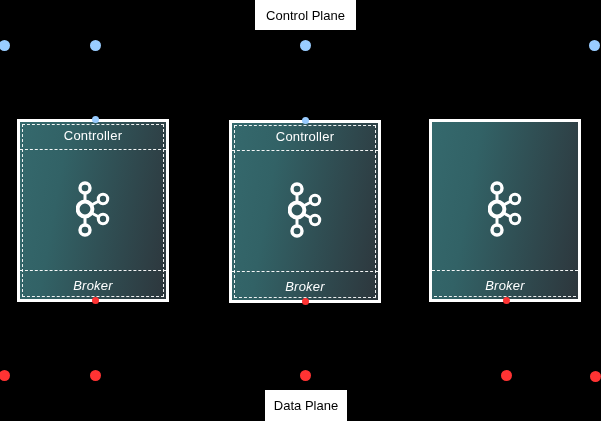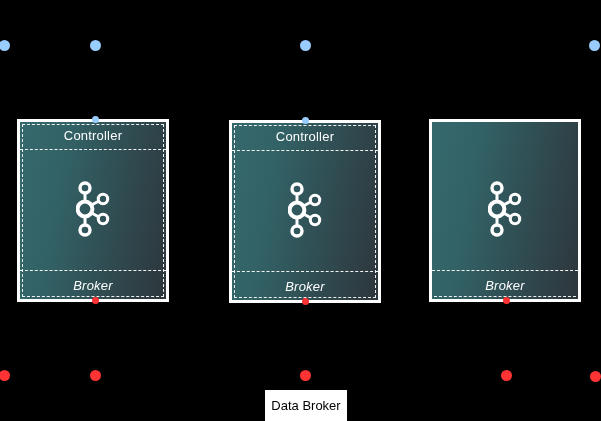--- a/index.html
+++ b/index.html
@@ -42,21 +42,22 @@
   .dot-lg{width:11px;height:11px;}
   .dot-sm{width:7px;height:7px;}
   .dot-blue{background:#99ccff;}
   .dot-red{background:#ff3333;}
 </style>
 </head>
 <body>
 
 <div id="canvas">
 
-  <div id="data-plane-label" class="plane-label">Data Broker</div>
+  <div id="control-plane-label" class="plane-label">Control Plane</div>
+  <div id="data-plane-label" class="plane-label">Data Plane</div>
 
   <div class="dot dot-lg dot-blue" style="left:-1px;top:39.5px;"></div>
   <div class="dot dot-lg dot-blue" style="left:89.5px;top:39.5px;"></div>
   <div class="dot dot-lg dot-blue" style="left:299.5px;top:39.5px;"></div>
   <div class="dot dot-lg dot-blue" style="left:588.5px;top:39.5px;"></div>
 
   <div class="dot dot-lg dot-red" style="left:-1.5px;top:369.5px;"></div>
   <div class="dot dot-lg dot-red" style="left:89.5px;top:369.5px;"></div>
   <div class="dot dot-lg dot-red" style="left:299.5px;top:369.5px;"></div>
   <div class="dot dot-lg dot-red" style="left:500.5px;top:369.5px;"></div>

